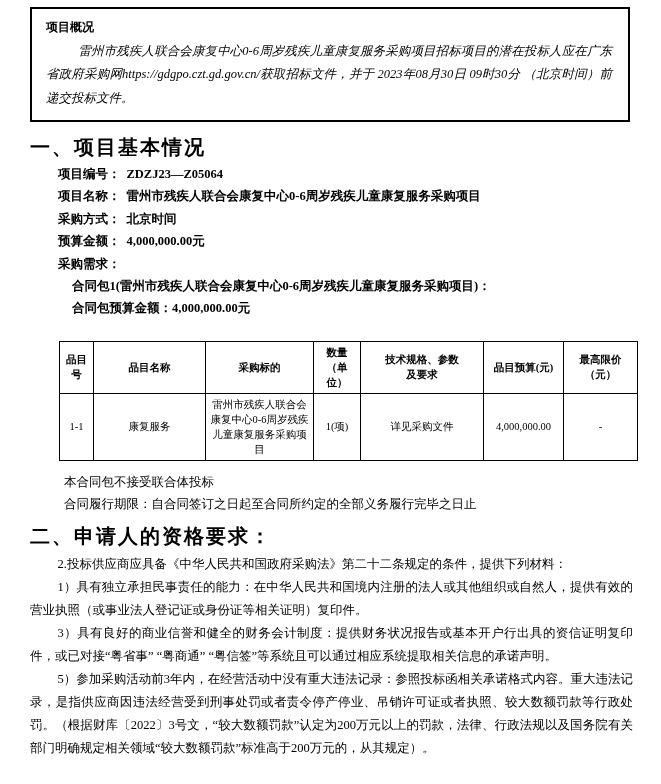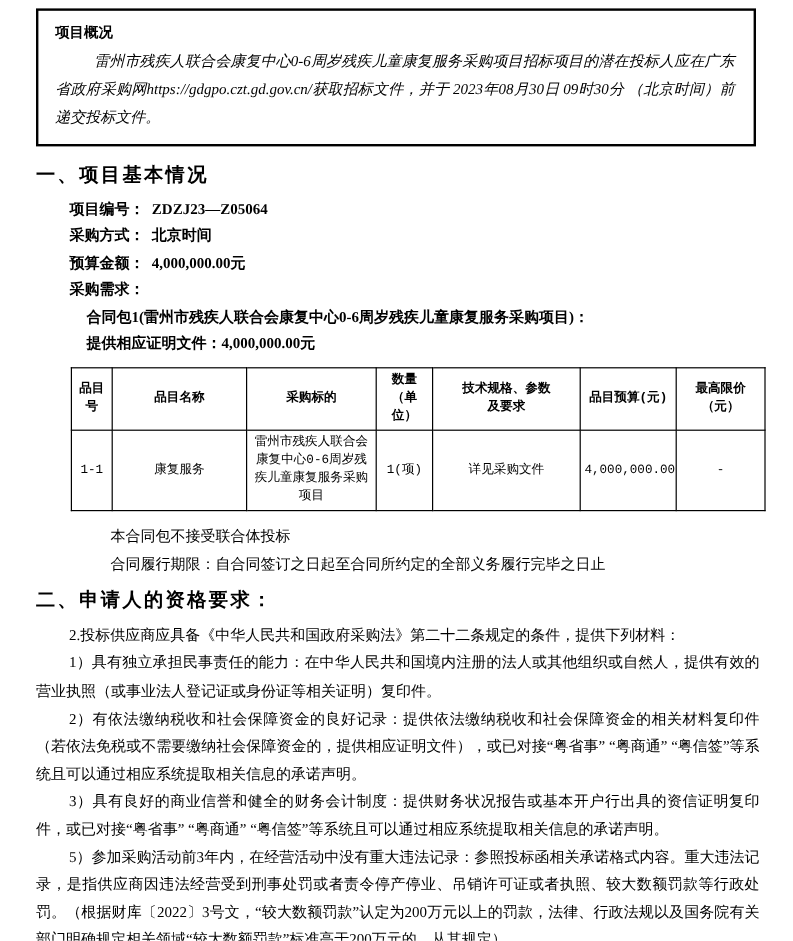--- a/index.html
+++ b/index.html
@@ -38,63 +38,62 @@
     font-size: 12.5px;
     line-height: 23.3px;
     text-indent: 2.6em;
     text-align: justify;
     font-style: italic;
   }
   
   .sec-heading {
     font-family: "Liberation Sans", "DejaVu Sans", sans-serif;
     font-weight: bold;
-    font-size: 16px;
+    font-size: 20px;
     letter-spacing: 2px;
     line-height: 20px;
     margin: 15px 0 6px 0;
   }
   .sec-heading.s2 { margin: 10px 0 7px 0; }
   
   .field-line {
     margin-left: 28px;
     font-size: 12.5px;
     line-height: 22.4px;
     font-weight: bold;
   }
   .f-value { margin-left: 6px; }
   .field-line.pkg { margin-left: 42px; }
   
   table.items-table {
     table-layout: fixed;
     width: 578px;
-    margin: 9px 0 0 29px;
+    margin: 21px 0 0 29px;
     border-collapse: collapse;
-    font-family: Liberation Mono, monospace;
   }
   table.items-table th,
   table.items-table td {
     border: 1px solid #000;
     font-size: 10.5px;
     line-height: 15px;
     text-align: center;
     vertical-align: middle;
     padding: 3px 3px;
     overflow: hidden;
   }
   table.items-table th {
     font-weight: bold;
     white-space: pre-line;
     height: 30px;
   }
   table.items-table td { height: 47px; }
   td.dash { text-align: right; padding-right: 7px; }
   
   .note-line {
-    margin-left: 62px;
+    margin-left: 34px;
     font-size: 12.5px;
     line-height: 22.5px;
   }
   .note-line.first { margin-top: 10px; }
   
   .para {
     margin: 0;
     font-size: 12.5px;
     line-height: 23.1px;
     text-indent: 2.2em;
@@ -107,26 +106,27 @@
 <div class="page">
 
   <div class="overview-box">
     <div class="overview-title">项目概况</div>
     <p class="overview-body">雷州市残疾人联合会康复中心0-6周岁残疾儿童康复服务采购项目招标项目的潜在投标人应在广东省政府采购网https://gdgpo.czt.gd.gov.cn/获取招标文件，并于 2023年08月30日 09时30分 （北京时间）前递交投标文件。</p>
   </div>
 
   <div class="sec-heading">一、项目基本情况</div>
 
   <div class="field-line"><span class="f-label">项目编号：</span><span class="f-value">ZDZJ23—Z05064</span></div>
+  <div class="field-line"><span class="f-label">项目名称：</span><span class="f-value">雷州市残疾人联合会康复中心0-6周岁残疾儿童康复服务采购项目</span></div>
   <div class="field-line"><span class="f-label">采购方式：</span><span class="f-value">北京时间</span></div>
   <div class="field-line"><span class="f-label">预算金额：</span><span class="f-value">4,000,000.00元</span></div>
   <div class="field-line"><span class="f-label">采购需求：</span><span class="f-value"></span></div>
 
   <div class="field-line pkg">合同包1(雷州市残疾人联合会康复中心0-6周岁残疾儿童康复服务采购项目)：</div>
-  <div class="field-line pkg">提供相应证明文件：4,000,000.00元</div>
+  <div class="field-line pkg">合同包预算金额：4,000,000.00元</div>
 
   <table class="items-table">
     <colgroup>
       <col style="width:34px">
         <col style="width:112px">
         <col style="width:108px">
         <col style="width:47px">
         <col style="width:123px">
         <col style="width:80px">
         <col style="width:74px">
@@ -159,17 +159,16 @@
     </tbody>
   </table>
 
   <div class="note-line first">本合同包不接受联合体投标</div>
   <div class="note-line">合同履行期限：自合同签订之日起至合同所约定的全部义务履行完毕之日止</div>
 
   <div class="sec-heading s2">二、申请人的资格要求：</div>
 
   <p class="para">2.投标供应商应具备《中华人民共和国政府采购法》第二十二条规定的条件，提供下列材料：</p>
   <p class="para">1）具有独立承担民事责任的能力：在中华人民共和国境内注册的法人或其他组织或自然人，提供有效的营业执照（或事业法人登记证或身份证等相关证明）复印件。</p>
-  <p class="para">2）有依法缴纳税收和社会保障资金的良好记录：提供依法缴纳税收和社会保障资金的相关材料复印件（若依法免税或不需要缴纳社会保障资金的，提供相应证明文件），或已对接“粤省事” “粤商通” “粤信签”等系统且可以通过相应系统提取相关信息的承诺声明。</p>
   <p class="para">3）具有良好的商业信誉和健全的财务会计制度：提供财务状况报告或基本开户行出具的资信证明复印件，或已对接“粤省事” “粤商通” “粤信签”等系统且可以通过相应系统提取相关信息的承诺声明。</p>
   <p class="para">5）参加采购活动前3年内，在经营活动中没有重大违法记录：参照投标函相关承诺格式内容。重大违法记录，是指供应商因违法经营受到刑事处罚或者责令停产停业、吊销许可证或者执照、较大数额罚款等行政处罚。（根据财库〔2022〕3号文，“较大数额罚款”认定为200万元以上的罚款，法律、行政法规以及国务院有关部门明确规定相关领域“较大数额罚款”标准高于200万元的，从其规定）。</p>
 
 </div>
 
 </body></html>

